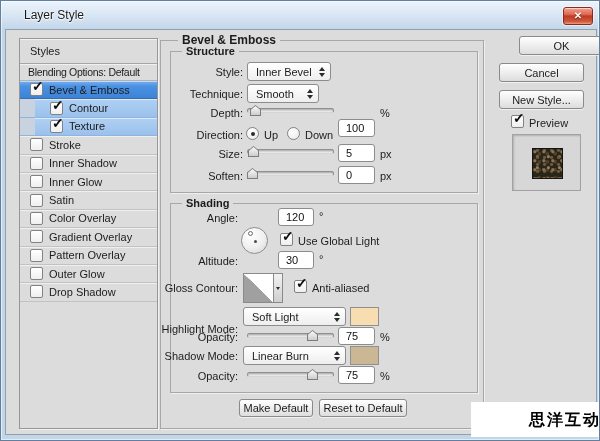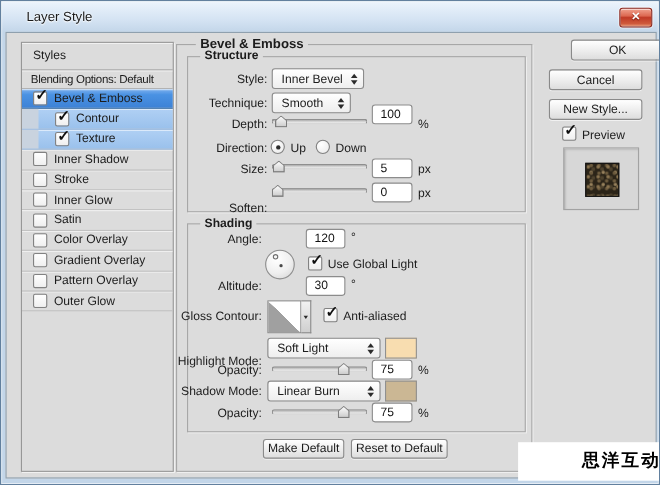--- a/index.html
+++ b/index.html
@@ -149,28 +149,28 @@
       <span>Contour</span>
     </div>
     <div class="sb-row sub">
       <span class="cb">
           <span class="check">✓</span>
         </span>
       <span>Texture</span>
     </div>
     <div class="sb-row">
       <span class="cb"></span>
+      <span>Stroke</span>
+    </div>
+    <div class="sb-row">
+      <span class="cb"></span>
       <span>Inner Shadow</span>
     </div>
     <div class="sb-row">
       <span class="cb"></span>
-      <span>Stroke</span>
-    </div>
-    <div class="sb-row">
-      <span class="cb"></span>
       <span>Inner Glow</span>
     </div>
     <div class="sb-row">
       <span class="cb"></span>
       <span>Satin</span>
     </div>
     <div class="sb-row">
       <span class="cb"></span>
       <span>Color Overlay</span>
     </div>
@@ -178,20 +178,24 @@
       <span class="cb"></span>
       <span>Gradient Overlay</span>
     </div>
     <div class="sb-row">
       <span class="cb"></span>
       <span>Pattern Overlay</span>
     </div>
     <div class="sb-row">
       <span class="cb"></span>
       <span>Outer Glow</span>
+    </div>
+    <div class="sb-row">
+      <span class="cb"></span>
+      <span>Drop Shadow</span>
     </div>
   </div>
 
   <div class="group" style="left:159px;top:39px;width:324px;height:389px;"></div>
   <span class="legend panel-title" style="left:177px;top:32px;">Bevel &amp; Emboss</span>
 
   <div class="group" style="left:169px;top:50px;width:308px;height:142px;"></div>
   <span class="legend" style="left:181px;top:44px;">Structure</span>
 
   <span class="flabel" style="left:150px;top:65px;">Style:</span>
@@ -212,40 +216,40 @@
       </span>
   </div>
 
   <span class="flabel" style="left:150px;top:106px;">Depth:</span>
   <div class="slider" style="left:246px;top:104px;width:87px;">
     <div class="track"></div>
     <div class="thumb" style="left:3px;">
         <i></i>
       </div>
   </div>
-  <input class="val" style="left: 337px; top: 94px;" value="100">
+  <input class="val" style="left: 337px; top: 118px;" value="100">
   <span class="unit" style="left:379px;top:106px;">%</span>
 
   <span class="flabel" style="left:150px;top:128px;">Direction:</span>
   <span class="radio checked" style="left:245px;top:126px;"></span>
   <span class="rlabel" style="left:263px;top:128px;">Up</span>
   <span class="radio" style="left:286px;top:126px;"></span>
   <span class="rlabel" style="left:304px;top:128px;">Down</span>
 
   <span class="flabel" style="left:150px;top:147px;">Size:</span>
   <div class="slider" style="left:246px;top:145px;width:87px;">
     <div class="track"></div>
     <div class="thumb" style="left:1px;">
         <i></i>
       </div>
   </div>
   <input class="val" style="left: 337px; top: 143px;" value="5">
   <span class="unit" style="left:379px;top:147px;">px</span>
 
-  <span class="flabel" style="left:150px;top:169px;margin-top:14px;">Soften:</span>
+  <span class="flabel" style="left:150px;top:169px;">Soften:</span>
   <div class="slider" style="left:246px;top:167px;width:87px;">
     <div class="track"></div>
     <div class="thumb" style="left:0;">
         <i></i>
       </div>
   </div>
   <input class="val" style="left: 337px; top: 165px;" value="0">
   <span class="unit" style="left:379px;top:169px;">px</span>
 
   <div class="group" style="left:169px;top:202px;width:308px;height:190px;"></div>

